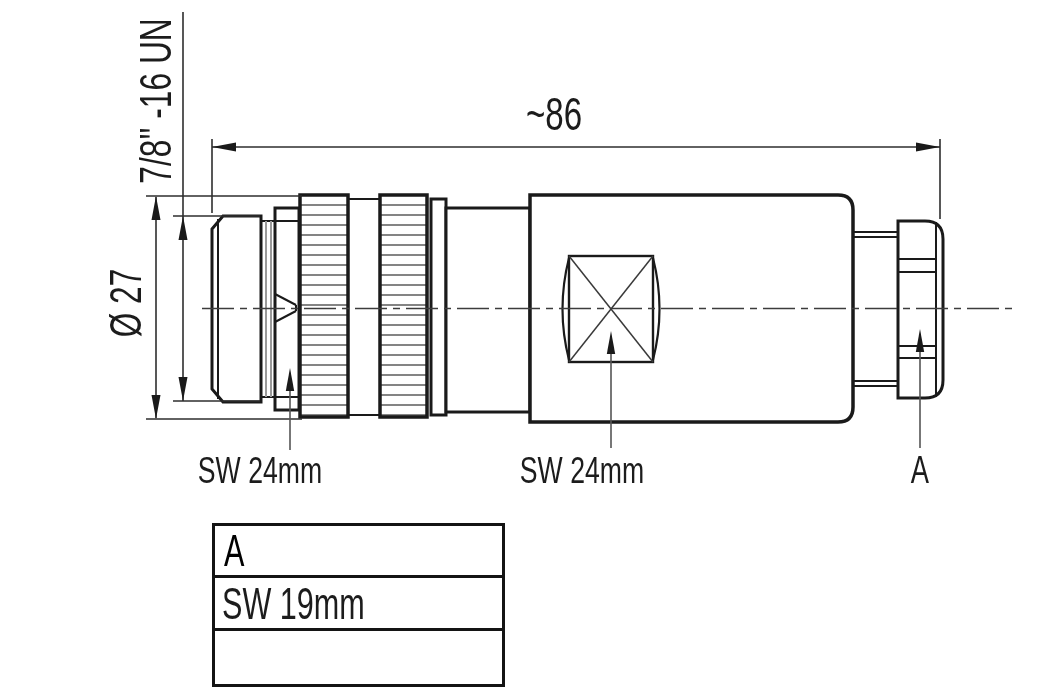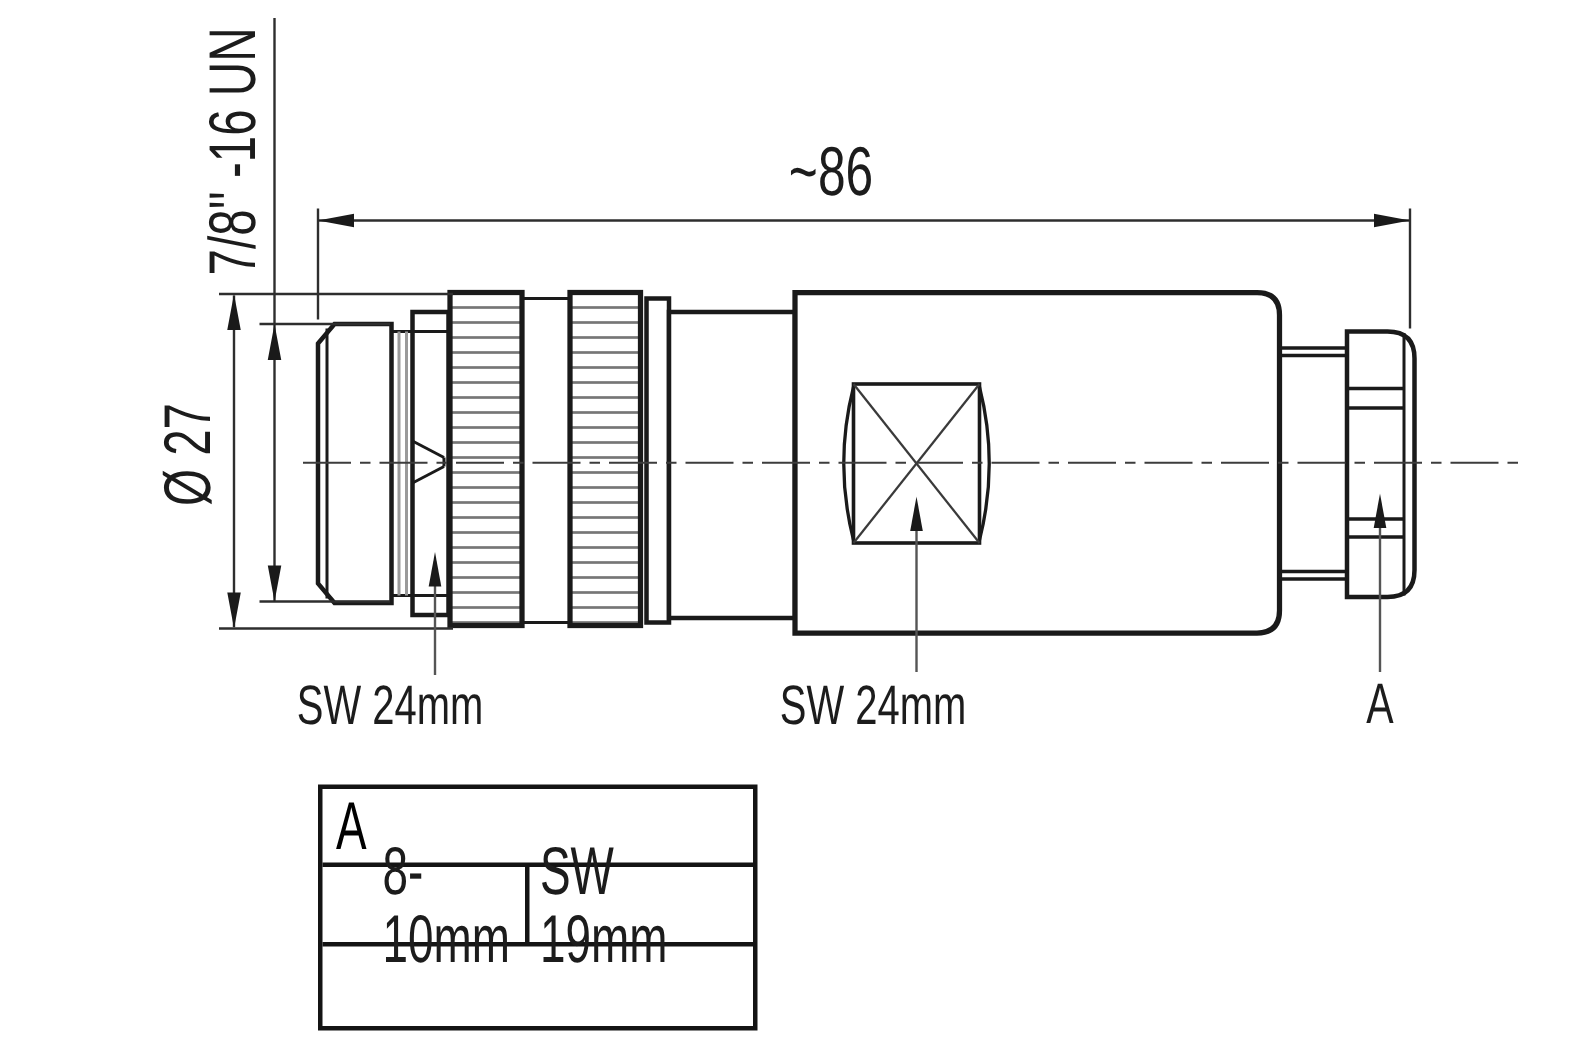--- a/index.html
+++ b/index.html
@@ -156,23 +156,20 @@
 
   <div class="label lbl-center" style="left:582px;top:470px;font-size:37px;">SW 24mm</div>
 
   <div class="label lbl-center" style="left:920px;top:470px;font-size:38px;">A</div>
 
   <div class="spec-table">
     <div class="spec-header">
       <span class="tbl-txt o-left">A</span>
     </div>
     <div class="spec-row first">
-      <div class="cell cell-range">
-        <span class="tbl-txt o-right">8-10mm</span>
-      </div>
       <div class="cell cell-sw">
         <span class="tbl-txt o-left">SW 19mm</span>
       </div>
     </div>
     <div class="spec-row">
     </div>
   </div>
 
 </div>
 

